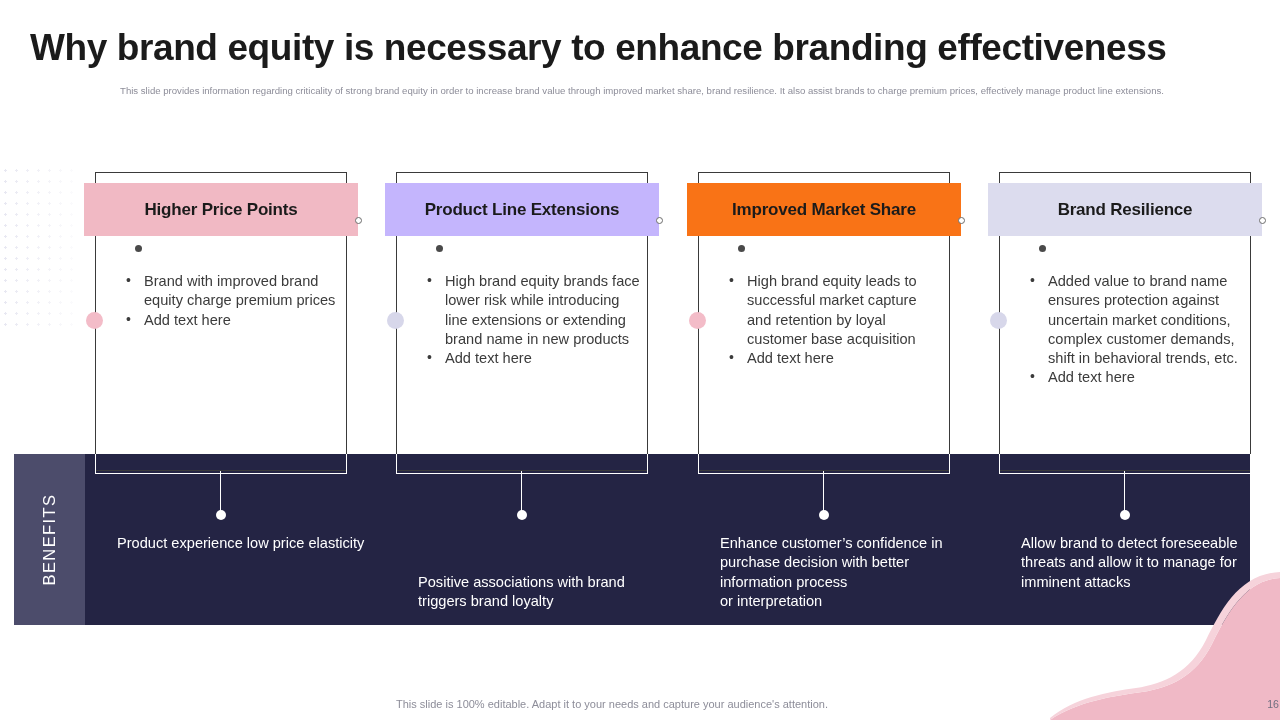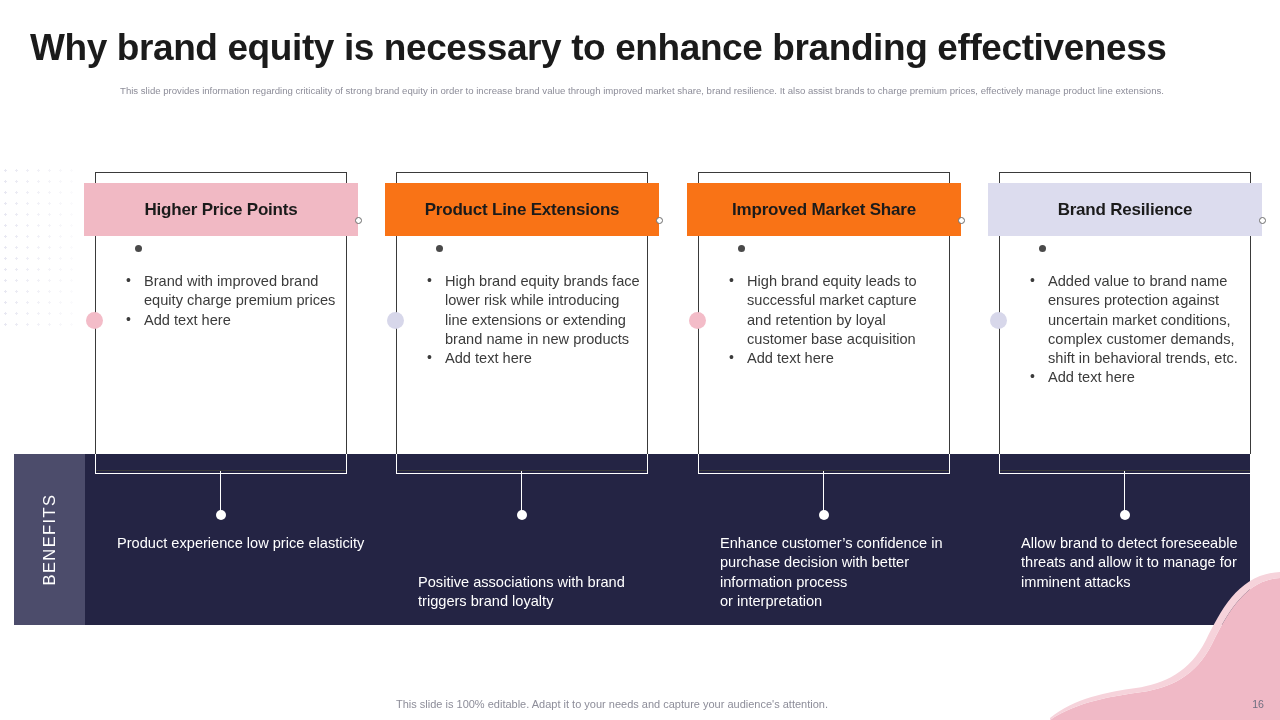--- a/index.html
+++ b/index.html
@@ -219,21 +219,21 @@
   #footer-note {
     position: absolute;
     left: 0; top: 698px;
     width: 1224px;
     text-align: center;
     font-size: 11px;
     color: #8d8d99;
   }
   #page-number {
     position: absolute;
-    right: 16px; top: 698px;
+    right: 1px; top: 698px;
     font-size: 10.6px;
     color: #6f6f80;
   }
 </style>
 </head>
 <body>
 
 <div id="dot-grid"></div>
 
 <div id="page-title">Why brand equity is necessary to enhance branding effectiveness</div>
@@ -258,21 +258,21 @@
         <li>Brand with improved brand equity charge premium prices</li>
         <li>Add text here</li>
       </ul>
       <div class="card-outline-band"></div>
       <div class="connector"></div>
       <div class="connector-dot"></div>
       <div class="benefit-text" style="white-space: pre-line;">Product experience low price elasticity</div>
     </div>
     <div class="column col-1">
       <div class="card-outline"></div>
-      <div class="banner" style="background: #f97316; text-align: right;">
+      <div class="banner" style="background: #c4b5fd; text-align: right;">
         <div class="banner-label">Product Line Extensions</div>
         <div class="ring-dot"></div>
       </div>
       <div class="corner-dot"></div>
       <div class="side-dot" style="background: rgb(215, 215, 234);"></div>
       <ul class="bullets">
         <li>High brand equity brands face lower risk while introducing line extensions or extending brand name in new products</li>
         <li>Add text here</li>
       </ul>
       <div class="card-outline-band"></div>

